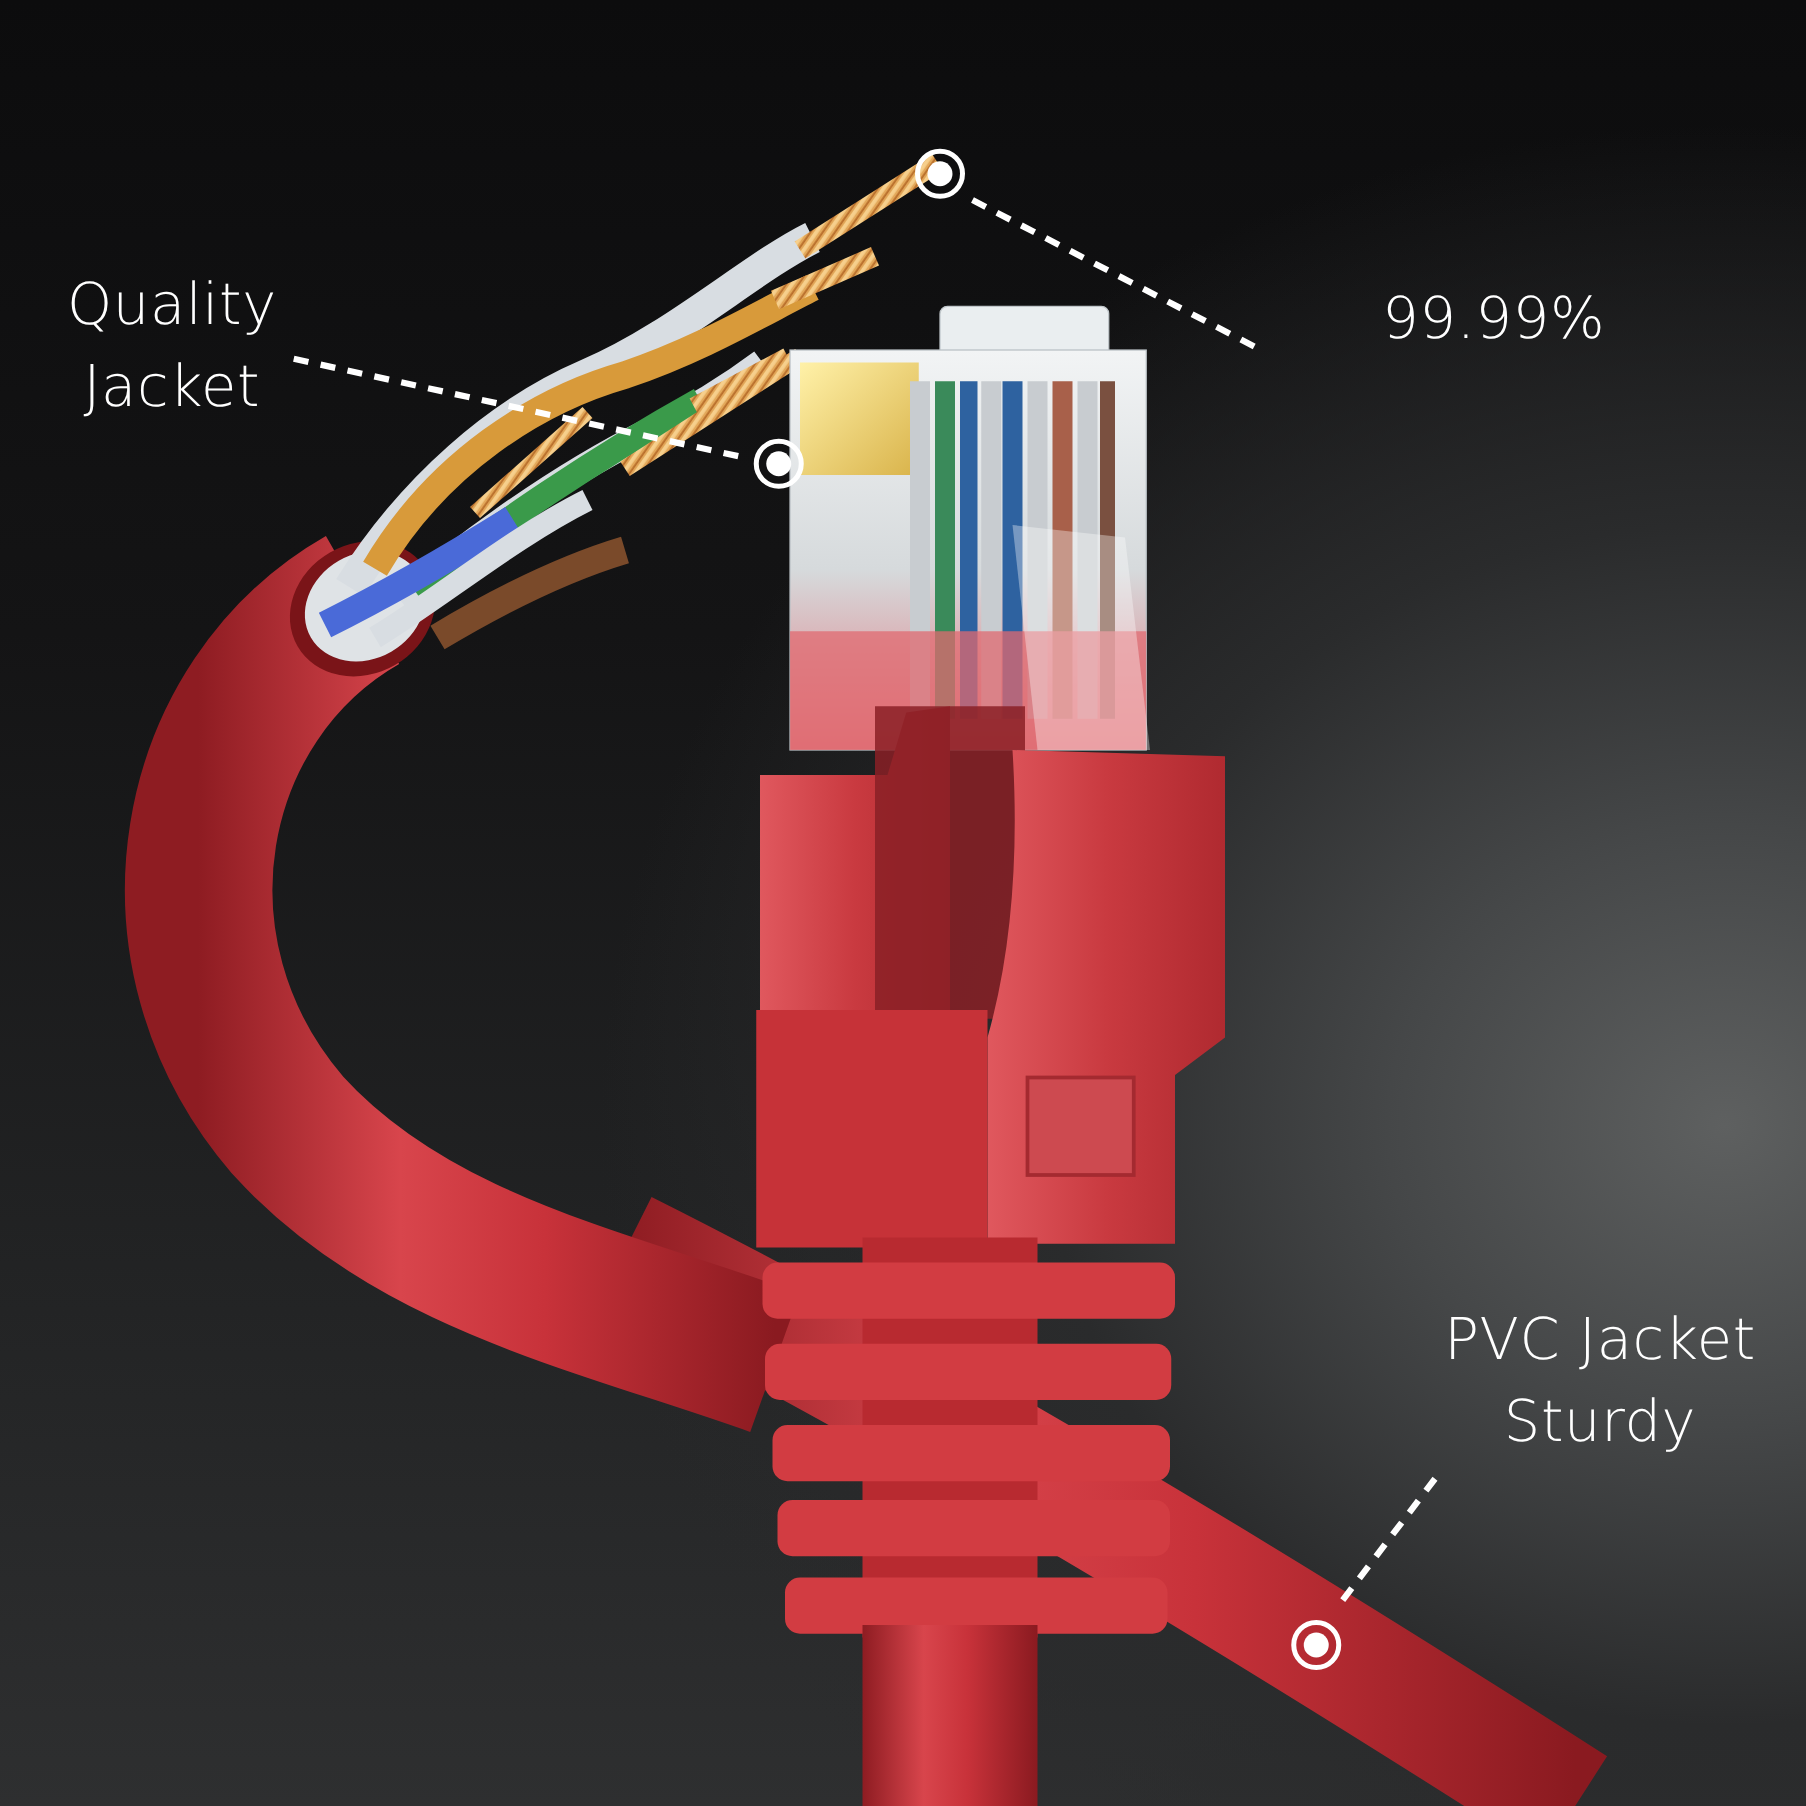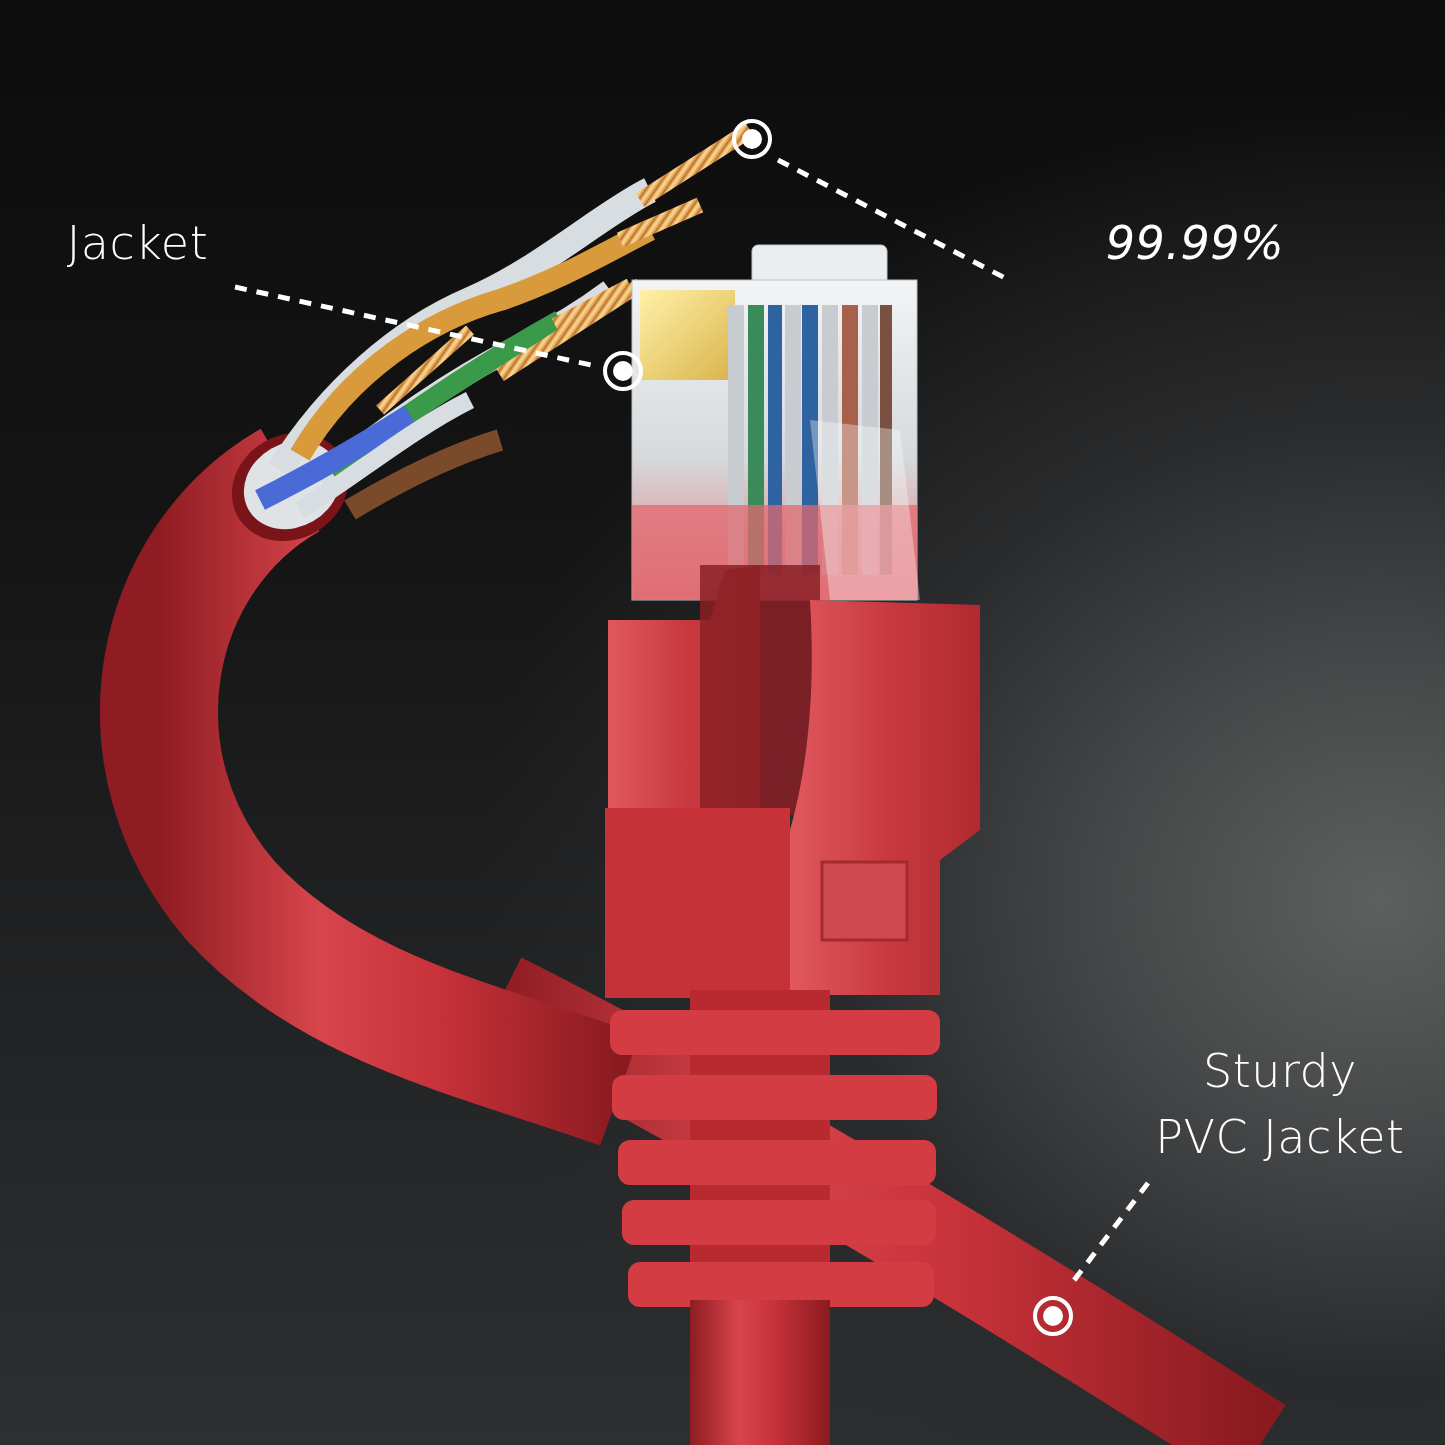--- a/index.html
+++ b/index.html
@@ -18,21 +18,21 @@
       font-family: "DejaVu Sans", "Liberation Sans", sans-serif;
       font-weight: 300;
       font-size: 46px;
       line-height: 66px;
       text-align: center;
       letter-spacing: 0.5px;
       white-space: nowrap;
     }
     .callout-label span { display: block; }
     #label-quality { left: 30px; top: 210px; width: 215px; }
-    #label-ofc { left: 990px; top: 210px; width: 410px; font-style: italic; }
+    #label-ofc { left: 990px; top: 221px; width: 410px; }
     #label-pvc { left: 1120px; top: 1038px; width: 320px; }
   </style>
 </head>
 <body>
 
 <svg id="scene" viewBox="0 0 1445 1445" xmlns="http://www.w3.org/2000/svg">
   <defs>
     <linearGradient id="redCable" x1="0" y1="0" x2="1" y2="0">
       <stop offset="0" stop-color="#8e1c22"></stop>
       <stop offset="0.35" stop-color="#d8454c"></stop>
@@ -136,23 +136,24 @@
         <circle cx="752" cy="139" r="10" fill="#fff"></circle>
       </g>
     <g>
         <circle cx="1053" cy="1316" r="18" fill="none" stroke="#fff" stroke-width="4"></circle>
         <circle cx="1053" cy="1316" r="10" fill="#fff"></circle>
       </g>
   </g>
 </svg>
 
 <div id="label-quality" class="callout-label">
+  <span>Quality</span>
   <span>Jacket</span>
 </div>
 
 <div id="label-ofc" class="callout-label">
   <span>99.99%</span>
 </div>
 
 <div id="label-pvc" class="callout-label">
+  <span>PVC Jacket</span>
   <span>Sturdy</span>
-  <span>PVC Jacket</span>
 </div>
 
 </body></html>

